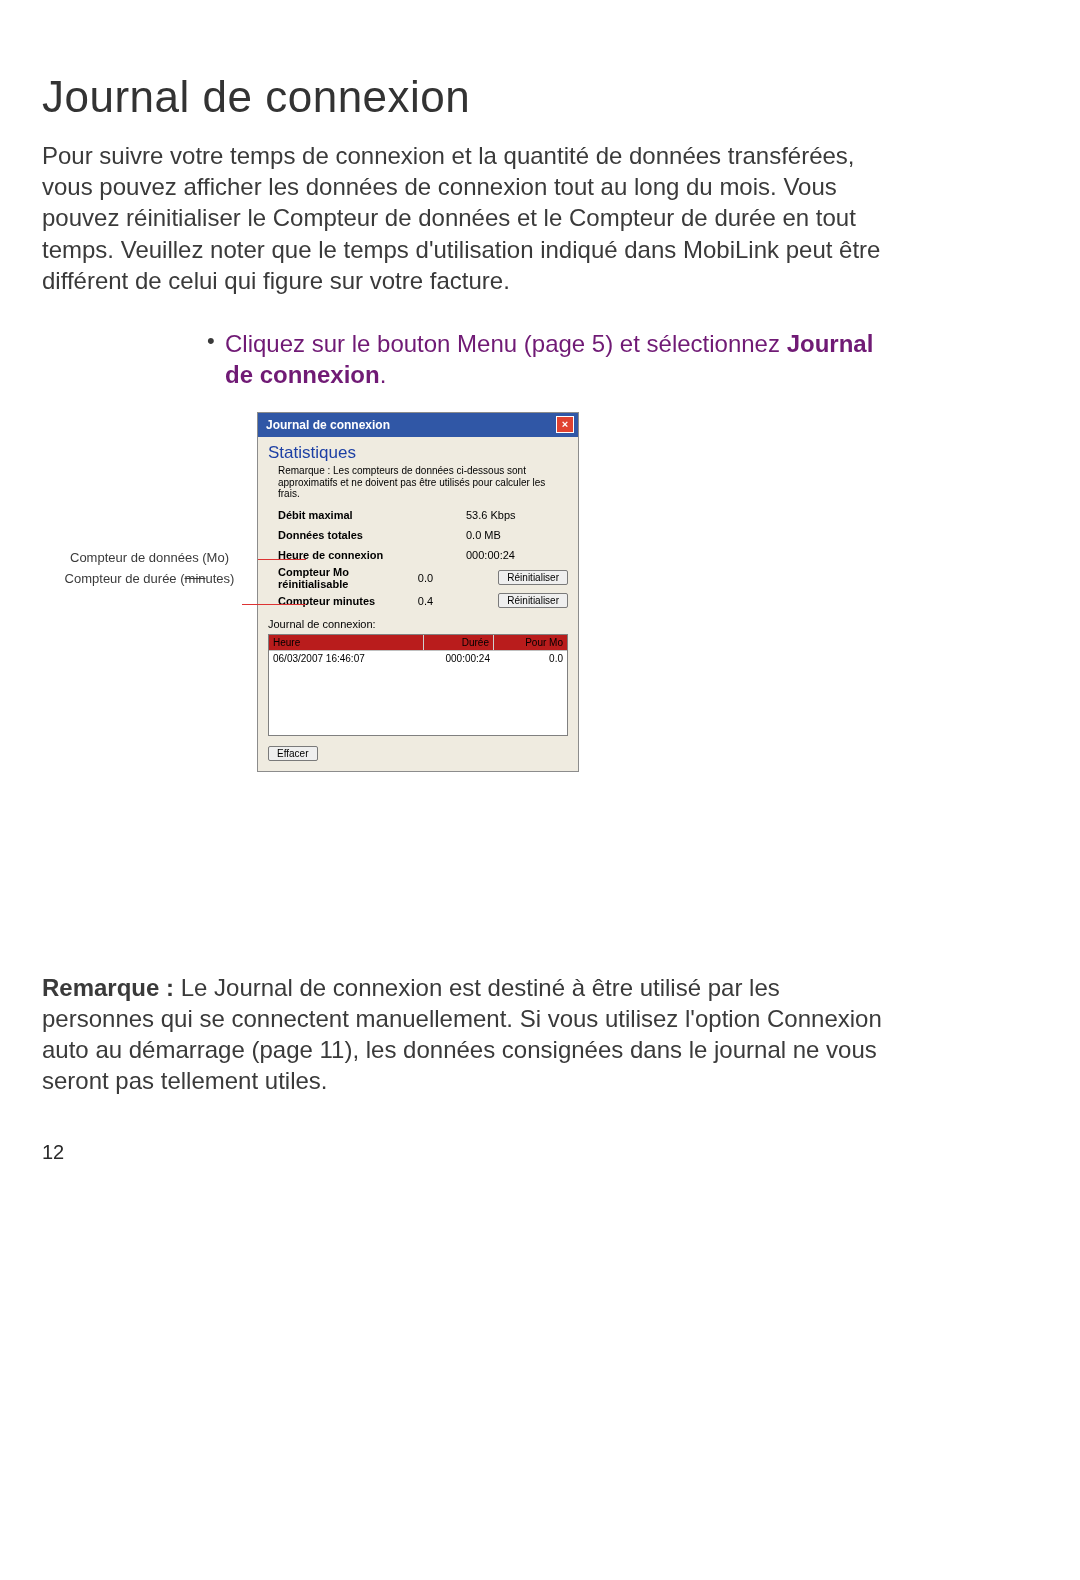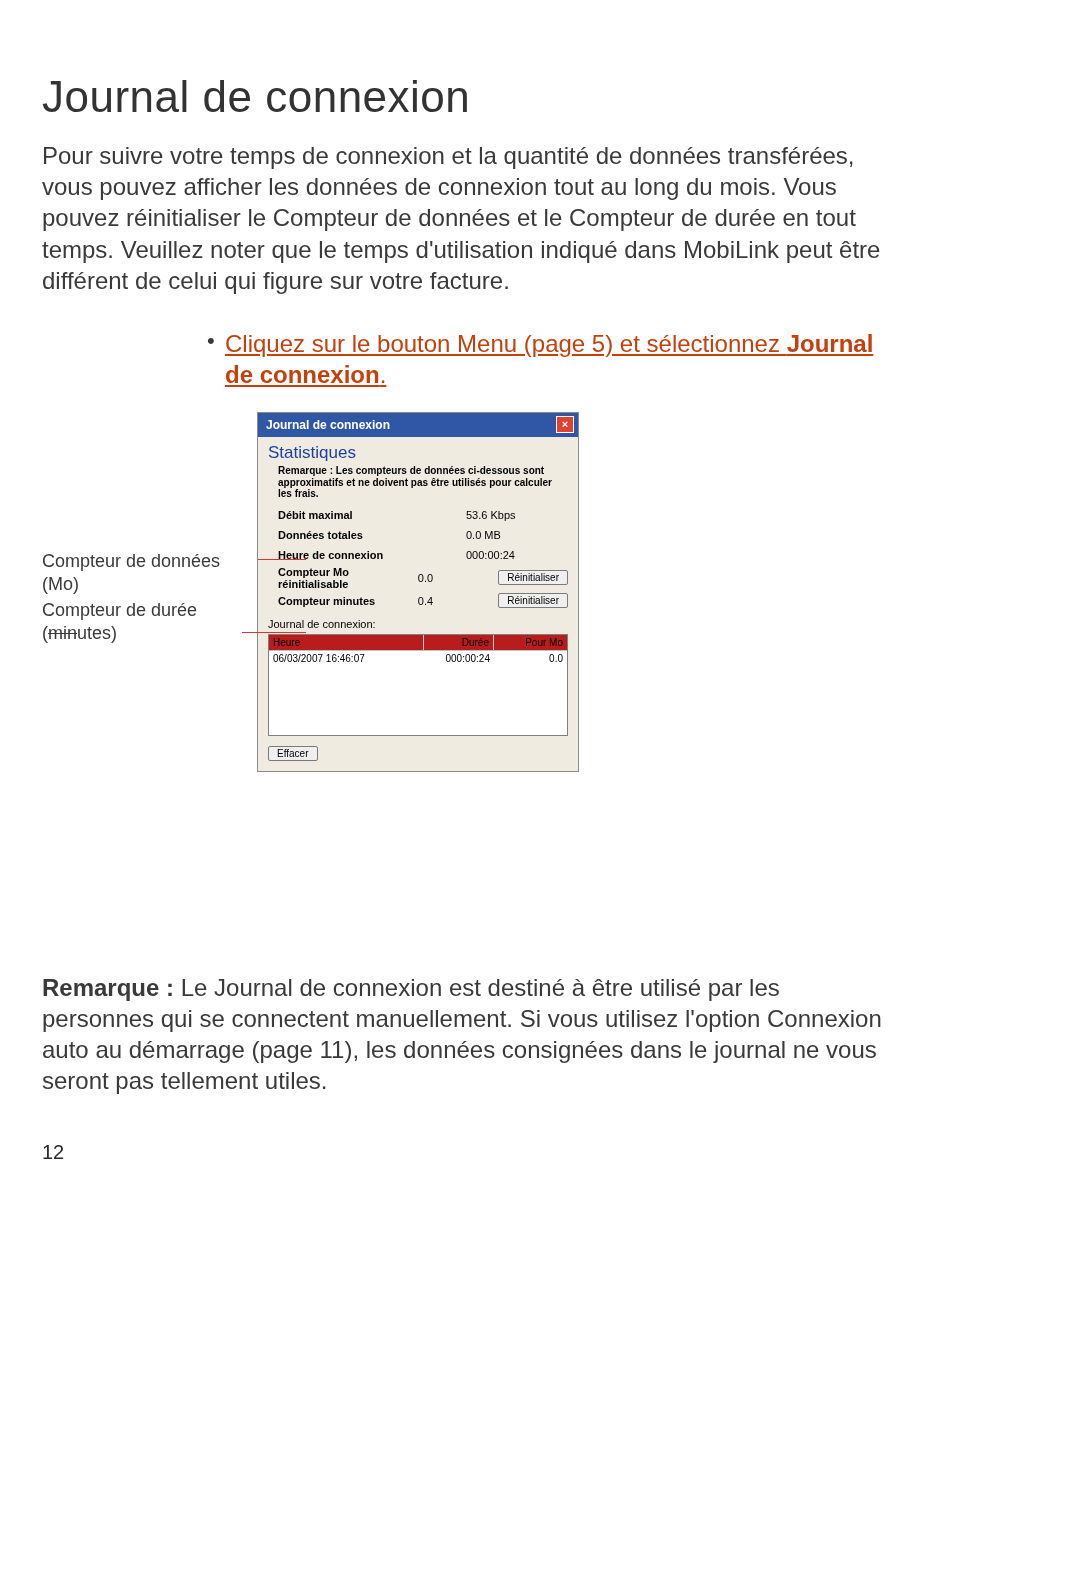--- a/index.html
+++ b/index.html
@@ -35,39 +35,39 @@
     margin-bottom: 22px;
   }
   .bullet-dot {
     width: 22px;
     font-size: 22px;
     line-height: 1.2;
   }
   .bullet-text {
     font-size: 24px;
     line-height: 1.30;
-    color: #c2410c;
-    text-decoration: underline;
+    color: #701a75;
   }
   .bold { font-weight: 700; }
 
   
   .figure-wrap {
     display: flex;
     align-items: flex-start;
     margin-left: 0;
     margin-bottom: 200px;
   }
   .callouts {
     width: 215px;
-    font-size: 18px;
+    font-size: 13px;
     color: #3a3a3a;
     line-height: 1.25;
     position: relative;
     padding-top: 138px;
+    text-align: center;
   }
   .callout {
     position: relative;
   }
   .callout-1 { margin-bottom: 4px; }
   .strike { text-decoration: line-through; }
   .leader {
     position: absolute;
     height: 0;
     border-top: 1px solid #d33;
@@ -109,21 +109,20 @@
   }
   .stats-legend {
     color: #1c3fa4;
     font-size: 17px;
     margin-bottom: 2px;
   }
   .note {
     font-size: 10px;
     margin: 0 0 6px 10px;
     line-height: 1.15;
-    font-weight: bold;
   }
   .stat-row {
     display: flex;
     align-items: center;
     margin: 2px 0 2px 10px;
     min-height: 18px;
     gap: 40px;
   }
   .stat-label { width: 148px; font-weight: 700; }
   .stat-val   { width: 60px; }

